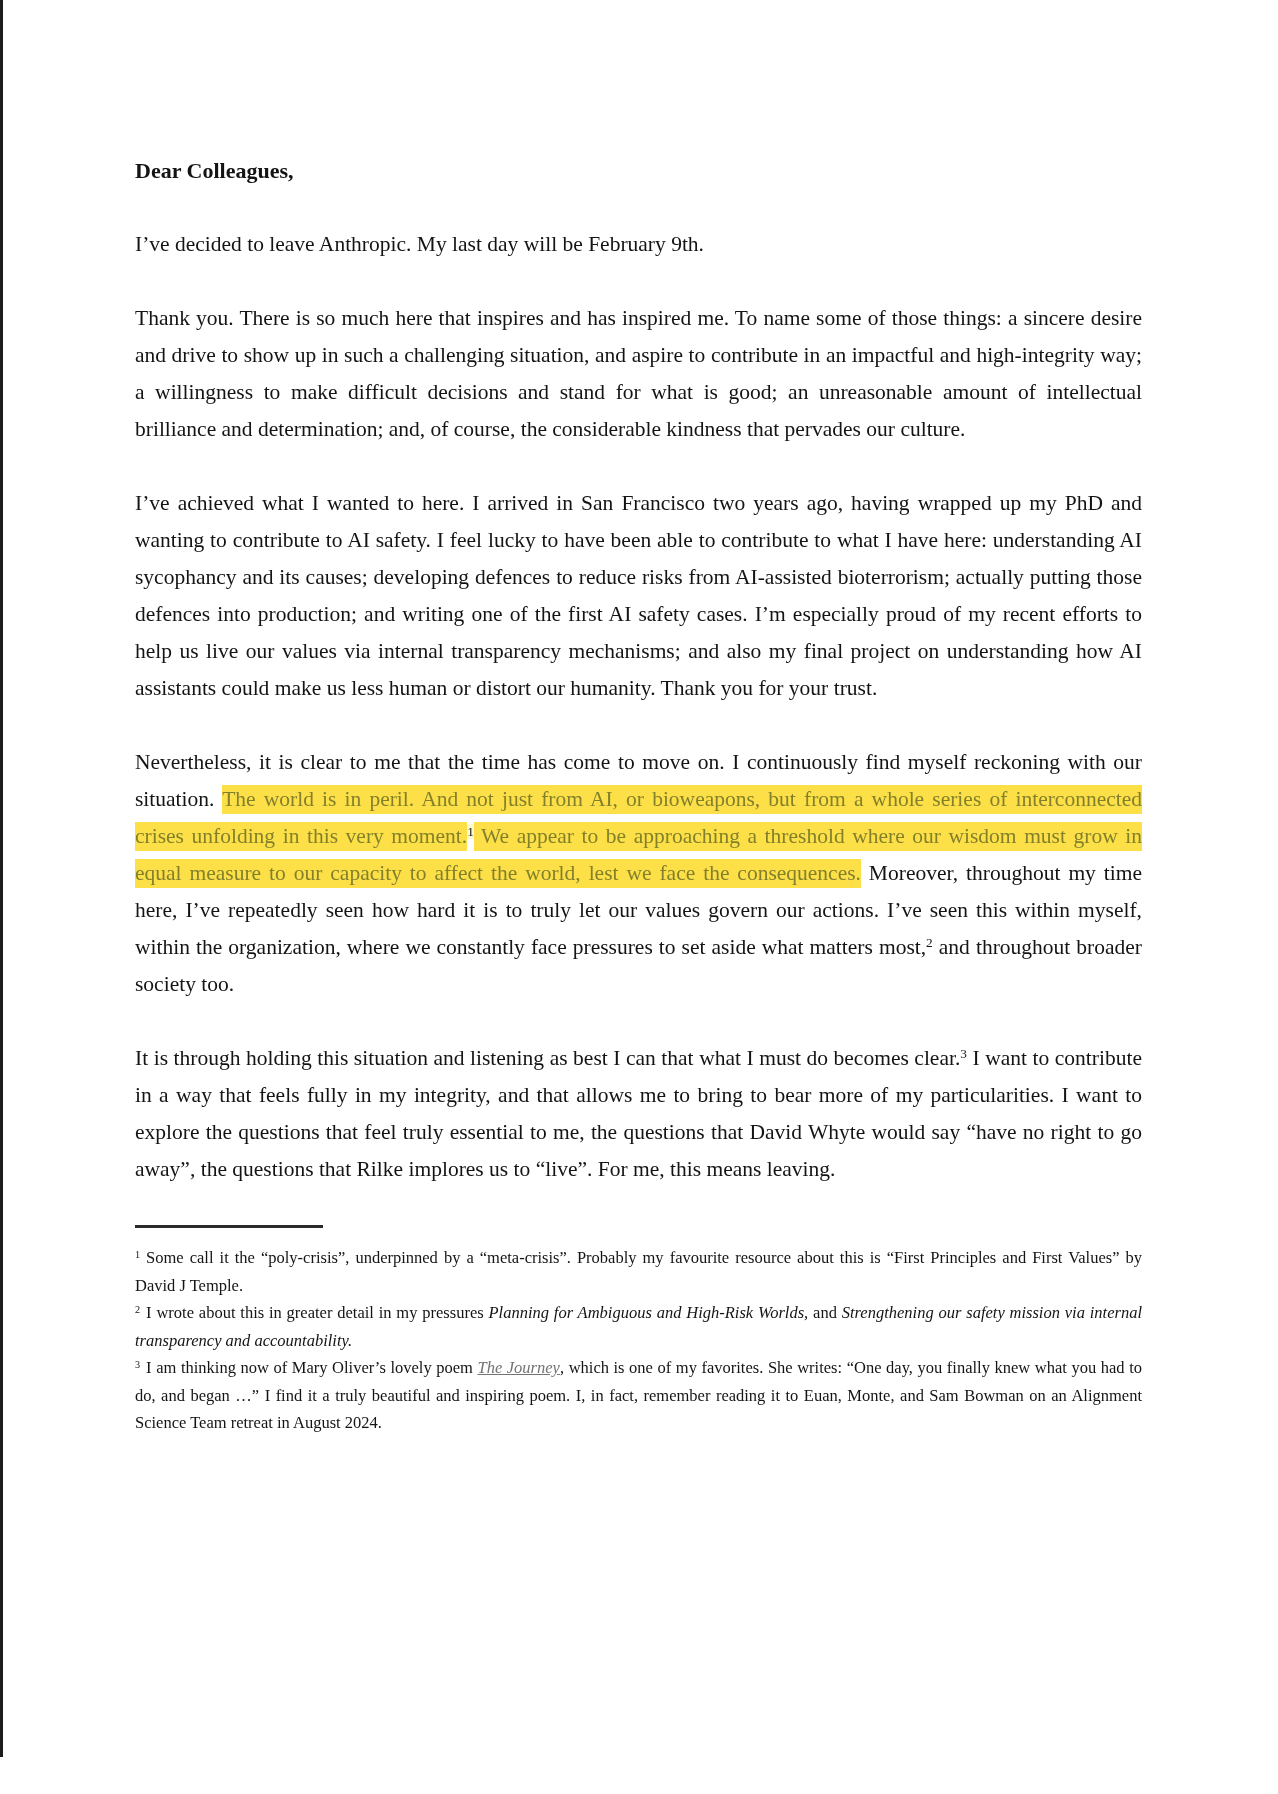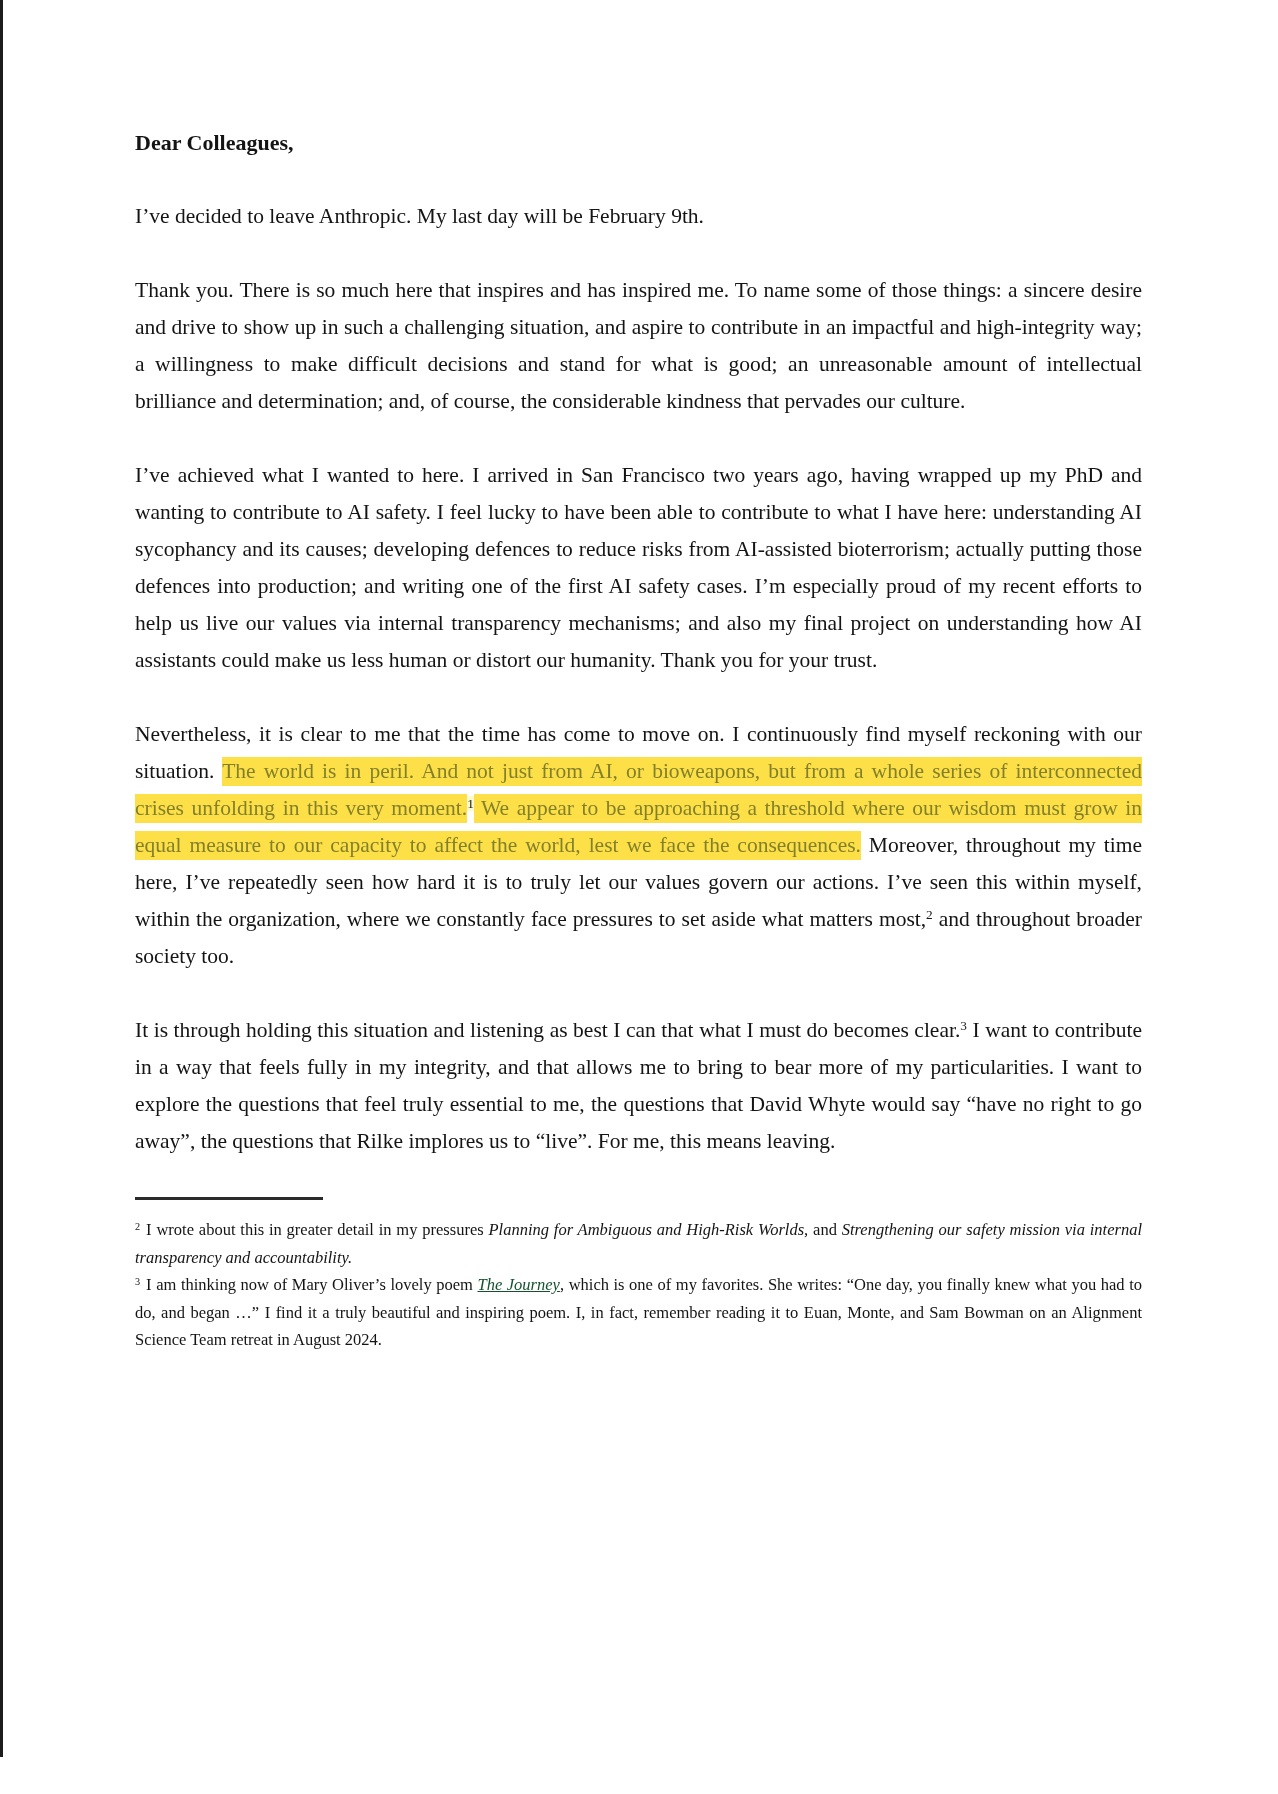--- a/index.html
+++ b/index.html
@@ -19,21 +19,21 @@
     position: absolute;
     left: 0;
     top: 0;
     width: 3px;
     height: 1757px;
     background: #1c1c1c;
   }
   .content {
     position: absolute;
     left: 135px;
-    top: 124px;
+    top: 152px;
     width: 1007px;
   }
   .greeting {
     font-weight: bold;
     font-size: 22px;
     line-height: 37px;
     margin: 0 0 37px 0;
   }
   .para {
     font-size: 21.5px;
@@ -54,21 +54,21 @@
     vertical-align: baseline;
     line-height: 0;
   }
   .run-sup_highlight {
     background: #fbfacf;
     color: #141414;
   }
   .run-sup { color: #141414; }
   .run-italic { font-style: italic; }
   .run-link {
-    color: #14532d;
+    color: #737373;
     font-style: italic;
     cursor: pointer;
   }
   .footnotes {
     margin-top: 35px;
   }
   .fn-sep {
     width: 188px;
     border: none;
     border-top: 3px solid #2a2a2a;
@@ -99,19 +99,20 @@
 
   <p class="para"><span class="run-plain">I’ve achieved what I wanted to here. I arrived in San Francisco two years ago, having wrapped up my PhD and wanting to contribute to AI safety. I feel lucky to have been able to contribute to what I have here: understanding AI sycophancy and its causes; developing defences to reduce risks from AI-assisted bioterrorism; actually putting those defences into production; and writing one of the first AI safety cases. I’m especially proud of my recent efforts to help us live our values via internal transparency mechanisms; and also my final project on understanding how AI assistants could make us less human or distort our humanity. Thank you for your trust.</span></p>
 
   <p class="para"><span class="run-plain">Nevertheless, it is clear to me that the time has come to move on. I continuously find myself reckoning with our situation. </span><span class="run-highlight">The world is in peril. And not just from AI, or bioweapons, but from a whole series of interconnected crises unfolding in this very moment.</span><sup class="sup run-sup_highlight">1</sup><span class="run-highlight"> We appear to be approaching a threshold where our wisdom must grow in equal measure to our capacity to affect the world, lest we face the consequences.</span><span class="run-plain"> Moreover, throughout my time here, I’ve repeatedly seen how hard it is to truly let our values govern our actions. I’ve seen this within myself, within the organization, where we constantly face pressures to set aside what matters most,</span><sup class="sup run-sup">2</sup><span class="run-plain"> and throughout broader society too.</span></p>
 
   <p class="para"><span class="run-plain">It is through holding this situation and listening as best I can that what I must do becomes clear.</span><sup class="sup run-sup">3</sup><span class="run-plain"> I want to contribute in a way that feels fully in my integrity, and that allows me to bring to bear more of my particularities. I want to explore the questions that feel truly essential to me, the questions that David Whyte would say “have no right to go away”, the questions that Rilke implores us to “live”. For me, this means leaving.</span></p>
 
   <div class="footnotes">
     <hr class="fn-sep">
 
+    <p class="fn"><sup class="sup fn-num">1</sup><span class="fn-text"><span class="run-plain">Some call it the “poly-crisis”, underpinned by a “meta-crisis”. Probably my favourite resource about this is “First Principles and First Values” by David J Temple.</span></span></p>
 
     <p class="fn"><sup class="sup fn-num">2</sup><span class="fn-text"><span class="run-plain">I wrote about this in greater detail in my pressures </span><span class="run-italic">Planning for Ambiguous and High-Risk Worlds,</span><span class="run-plain"> and </span><span class="run-italic">Strengthening our safety mission via internal transparency and accountability.</span></span></p>
 
     <p class="fn"><sup class="sup fn-num">3</sup><span class="fn-text"><span class="run-plain">I am thinking now of Mary Oliver’s lovely poem </span><a class="run-link" href="#">The Journey</a><span class="run-plain">, which is one of my favorites. She writes: “One day, you finally knew what you had to do, and began …” I find it a truly beautiful and inspiring poem. I, in fact, remember reading it to Euan, Monte, and Sam Bowman on an Alignment Science Team retreat in August 2024.</span></span></p>
   </div>
 
 </div>
 
 </body></html>

